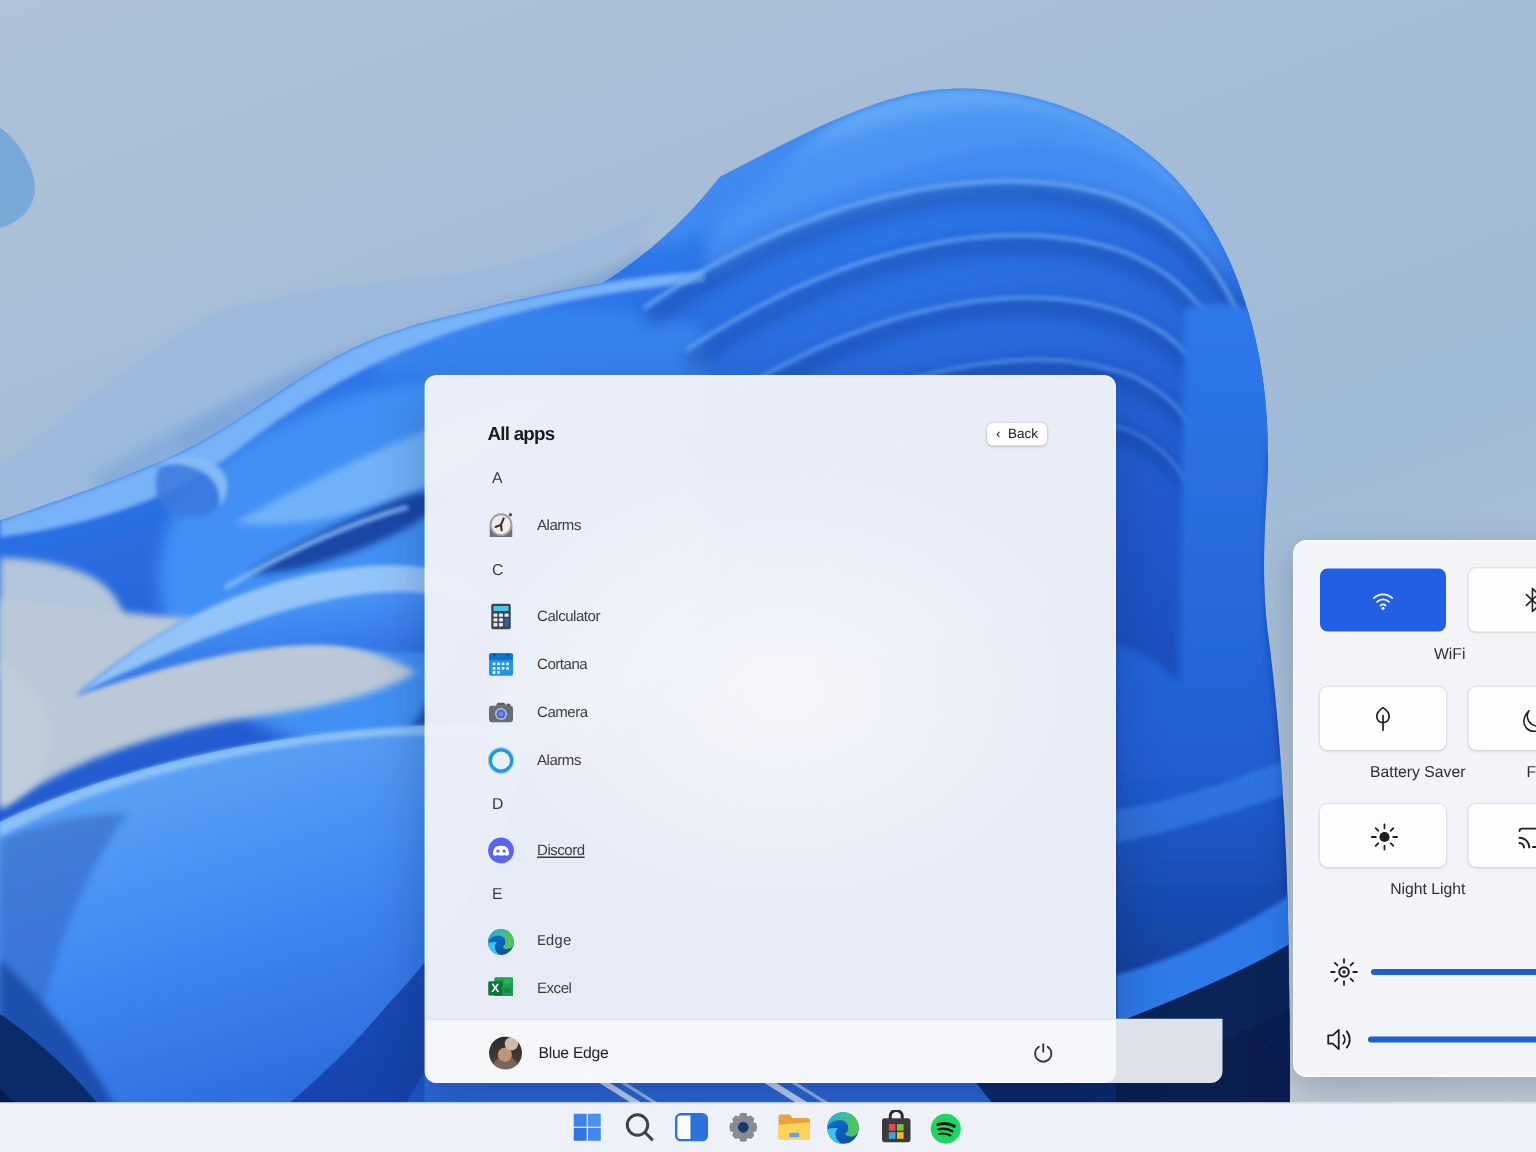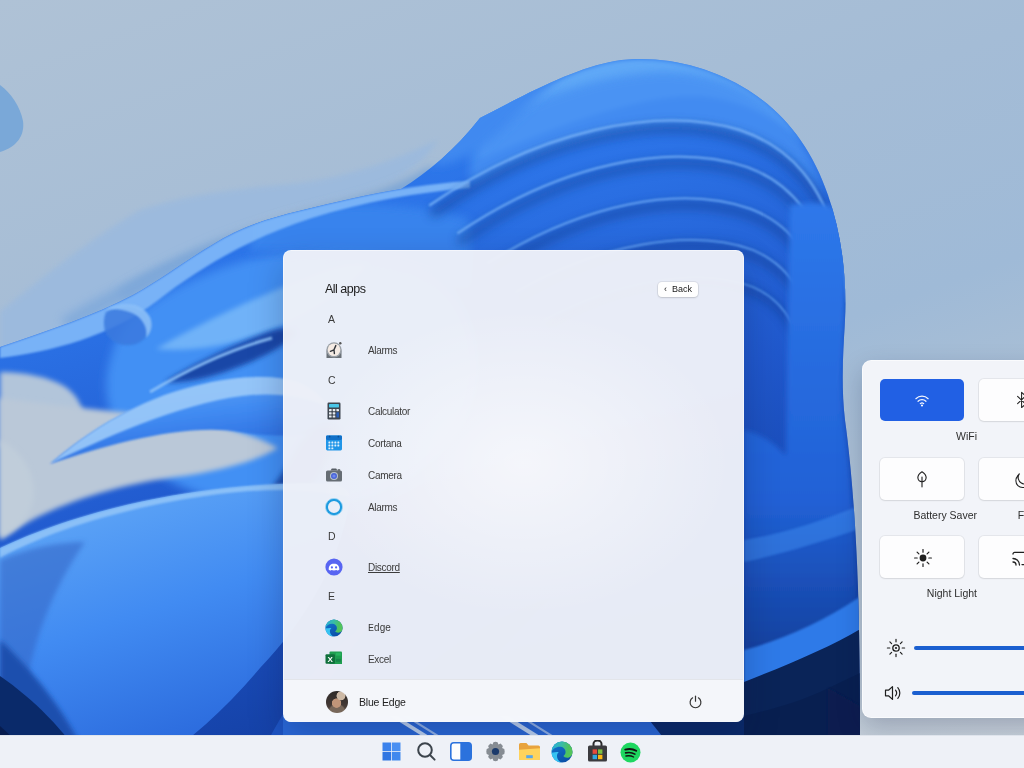--- a/index.html
+++ b/index.html
@@ -5,28 +5,28 @@
   html,body{margin:0;padding:0;width:1024px;height:768px;overflow:hidden;}
   body{font-family:"Liberation Sans", sans-serif; position:relative;
        background:linear-gradient(160deg,#afc2d6 0%,#a4bcd6 35%,#9fbad7 55%,#b4c4d3 78%,#ccd4dc 100%);}
   .abs{position:absolute;}
   
   #startmenu{left:283px;top:250px;width:461px;height:472px;background:rgba(238,241,248,0.97);
     border-radius:8px;border:1px solid rgba(255,255,255,0.5);box-sizing:border-box;
     box-shadow:0 14px 34px rgba(10,20,60,0.26);}
   #menugrad{position:absolute;inset:0;border-radius:8px;
     background:radial-gradient(ellipse 300px 220px at 52% 45%, rgba(255,255,255,0.55), rgba(255,255,255,0) 70%);}
-  #allapps{left:41px;top:31px;font-size:12.5px;font-weight:normal;letter-spacing:-0.5px;color:#1b1b1b;}
+  #allapps{left:41px;top:31px;font-size:12.5px;font-weight:bold;letter-spacing:-0.5px;color:#1b1b1b;}
   #backbtn{left:374px;top:31px;width:40px;height:15px;background:#fefefe;border-radius:4px;
     box-shadow:0 0 0 1px rgba(0,0,0,0.06),0 1px 2px rgba(0,0,0,0.12);
     font-size:9px;color:#202020;text-align:center;line-height:15px;}
   .sect{left:44px;font-size:10.5px;color:#3a3a3a;}
   .appicon{left:41px;width:18px;height:18px;}
-  .applbl{left:74px;font-size:10px;letter-spacing:-0.3px;color:#3c3c3c;margin-left:10px;}
-  #userbar{left:0;top:428px;width:459px;height:42px;background:rgba(245,247,251,0.9);
+  .applbl{left:74px;font-size:10px;letter-spacing:-0.3px;color:#3c3c3c;}
+  #userbar{left:0;top:428px;width:531px;height:42px;background:rgba(245,247,251,0.9);
     border-top:1px solid #e3e5ea;border-radius:0 0 8px 8px;}
   
   #qs{left:862px;top:360px;width:300px;height:358px;background:#f2f4f9;border-radius:9px;
     border:1px solid rgba(255,255,255,0.6);box-sizing:border-box;box-shadow:0 10px 26px rgba(10,20,60,0.22);}
   .qbtn{width:84px;height:42px;background:#fdfdfe;border-radius:5px;
     box-shadow:0 0 0 1px rgba(0,0,0,0.055),0 1px 2px rgba(0,0,0,0.07);}
   .qlbl{font-size:10.5px;color:#2e2e2e;width:110px;text-align:right;}
   
   #taskbar{left:0;top:735px;width:1024px;height:33px;background:#eef1f7;border-top:1px solid #dfe4ec;box-sizing:border-box;}
 </style>

